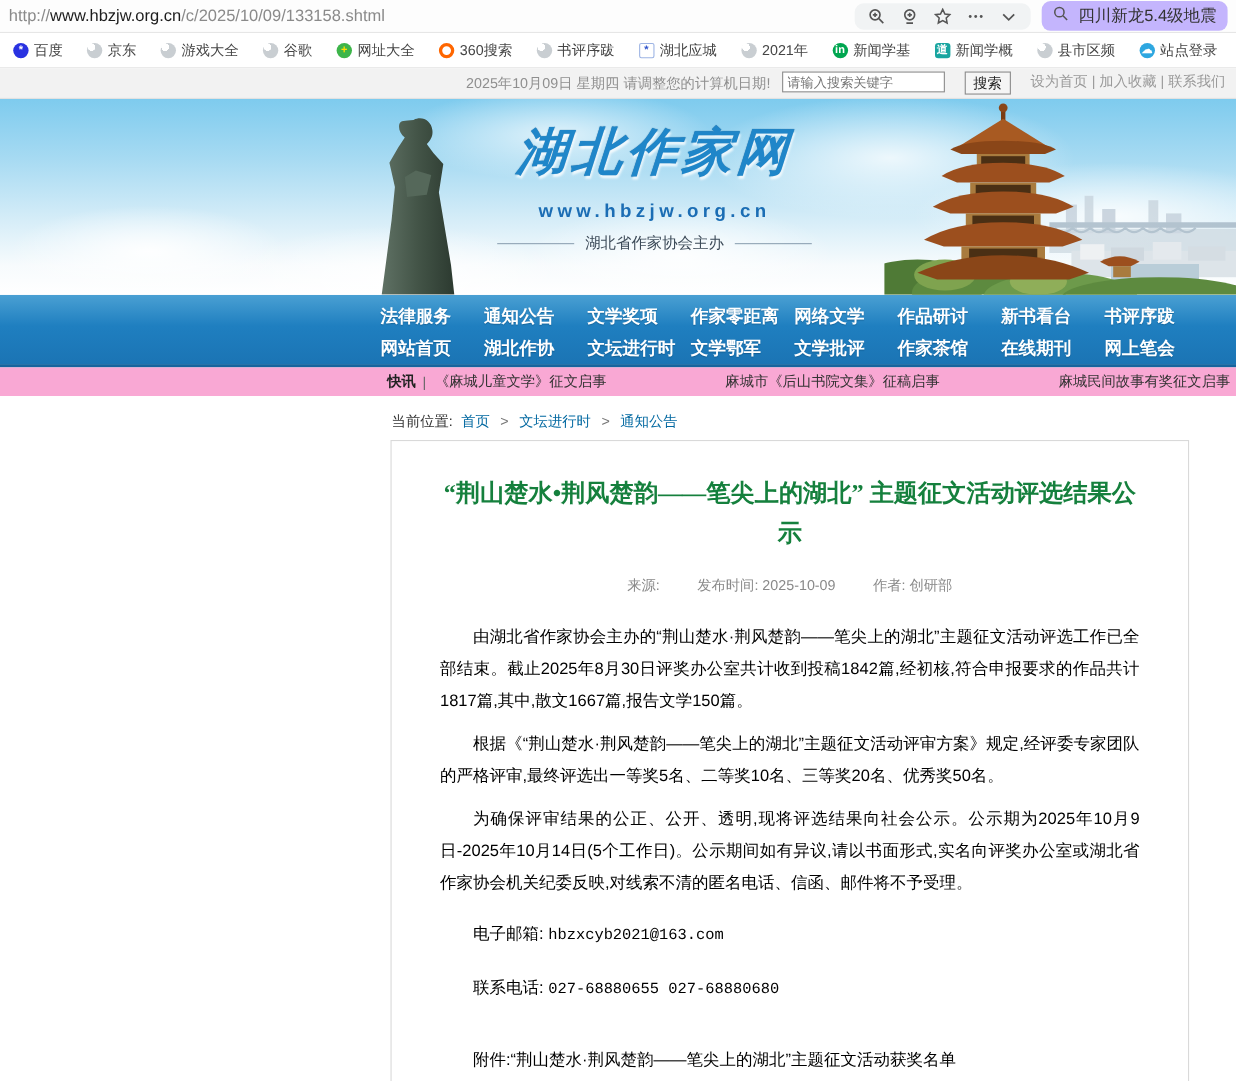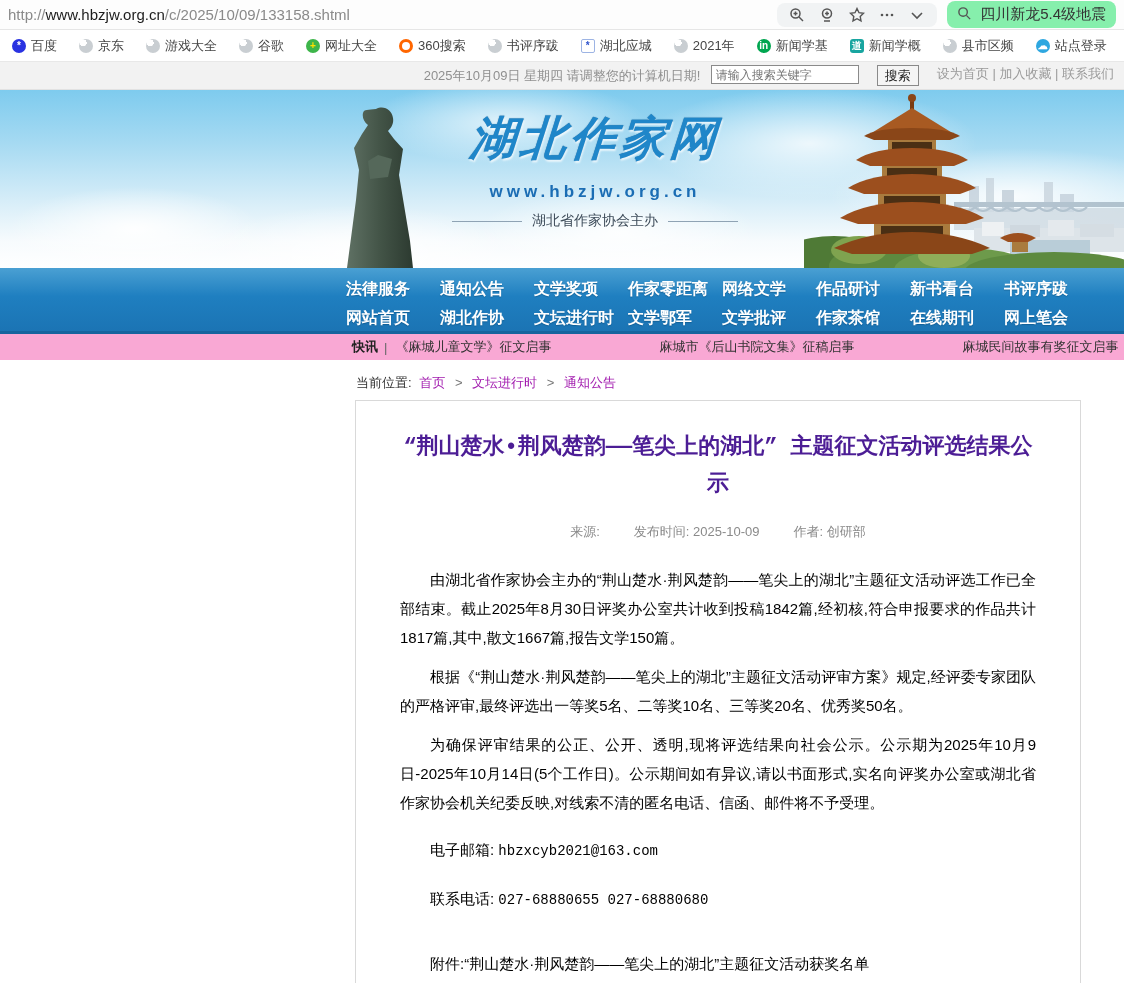--- a/index.html
+++ b/index.html
@@ -8,21 +8,21 @@
 
   
   .browser-bar { height:30px; display:flex; align-items:center; background:#fdfdfd;
     border-bottom:1px solid #e6e6e6; padding:0 8px; }
   .url-text { font-size:15px; color:#8a8a8a; white-space:nowrap; }
   .url-text .host { color:#1c1c1c; }
   .spacer { flex:1; }
   .chrome-pill { display:flex; align-items:center; gap:14px; background:#f1f3f4;
     border-radius:8px; padding:4px 12px; margin-right:10px; }
   .chrome-pill svg { display:block; }
-  .omni-search { display:flex; align-items:center; gap:8px; background:#86efac;
+  .omni-search { display:flex; align-items:center; gap:8px; background:#c4b5fd;
     border-radius:8px; padding:4px 10px; font-size:15px; color:#333; white-space:nowrap; }
 
   .bookmarks-bar { height:32px; display:flex; align-items:center; gap:22px;
     background:#fff; border-bottom:1px solid #e8e8e8; padding:0 12px; overflow:hidden; }
   .bm { display:flex; align-items:center; gap:5px; font-size:13px; color:#454545;
     white-space:nowrap; cursor:default; flex:0 0 auto; }
   .fav { width:14px; height:14px; display:inline-flex; align-items:center; justify-content:center;
     font-size:10px; font-weight:bold; line-height:1; border-radius:3px; color:#fff; }
   .fav.circle { border-radius:50%; }
   .fav.globe  { border-radius:50%;
@@ -75,27 +75,27 @@
   
   .ticker { height:26px; background:#f9a8d4; display:flex; align-items:center;
     font-size:13px; color:#333; }
   .ticker-label { margin-left:352px; font-weight:bold; color:#222; }
   .ticker-sep { margin:0 8px 0 6px; color:#666; }
   .ticker-items { display:flex; gap:108px; }
   .ticker-items span { cursor:pointer; }
 
   
   .breadcrumb { margin:14px 0 8px 356px; font-size:13px; color:#333; }
-  .breadcrumb a { color:#a21caf; text-decoration:none; margin:0 4px; cursor:pointer;text-align:center; }
+  .breadcrumb a { color:#0369a1; text-decoration:none; margin:0 4px; cursor:pointer;text-align:center; }
   .breadcrumb .sep { color:#777; margin:0 2px; }
 
   .article-box { margin-left:355px; width:726px; border:1px solid #d9d9d9;
     background:#fff; min-height:600px; padding:28px 0 20px; }
-  .article-title { font-size:22px; font-weight:bold; color:#4c1d95; line-height:37px;
-    text-align:center; padding:0 40px; font-family:Liberation Mono, monospace; }
+  .article-title { font-size:22px; font-weight:bold; color:#15803d; line-height:37px;
+    text-align:center; padding:0 40px; font-family:Liberation Serif, serif; }
   .article-meta { margin-top:20px; display:flex; justify-content:center; gap:34px;
     font-size:13px; color:#8a8a8a; }
   .article-meta b { font-weight:normal; }
 
   .article-body { padding:24px 44px 0; font-size:15px; color:#000; }
   .article-body p { text-indent:2em; line-height:29px; margin-bottom:10px; text-align:justify; }
   .contact-line { text-indent:2em; line-height:29px; margin-bottom:18px; }
   .mono { font-family:"Liberation Mono", monospace; font-size:14px; }
   .attachment-line { text-indent:2em; line-height:29px; margin-top:34px; }
 </style>

